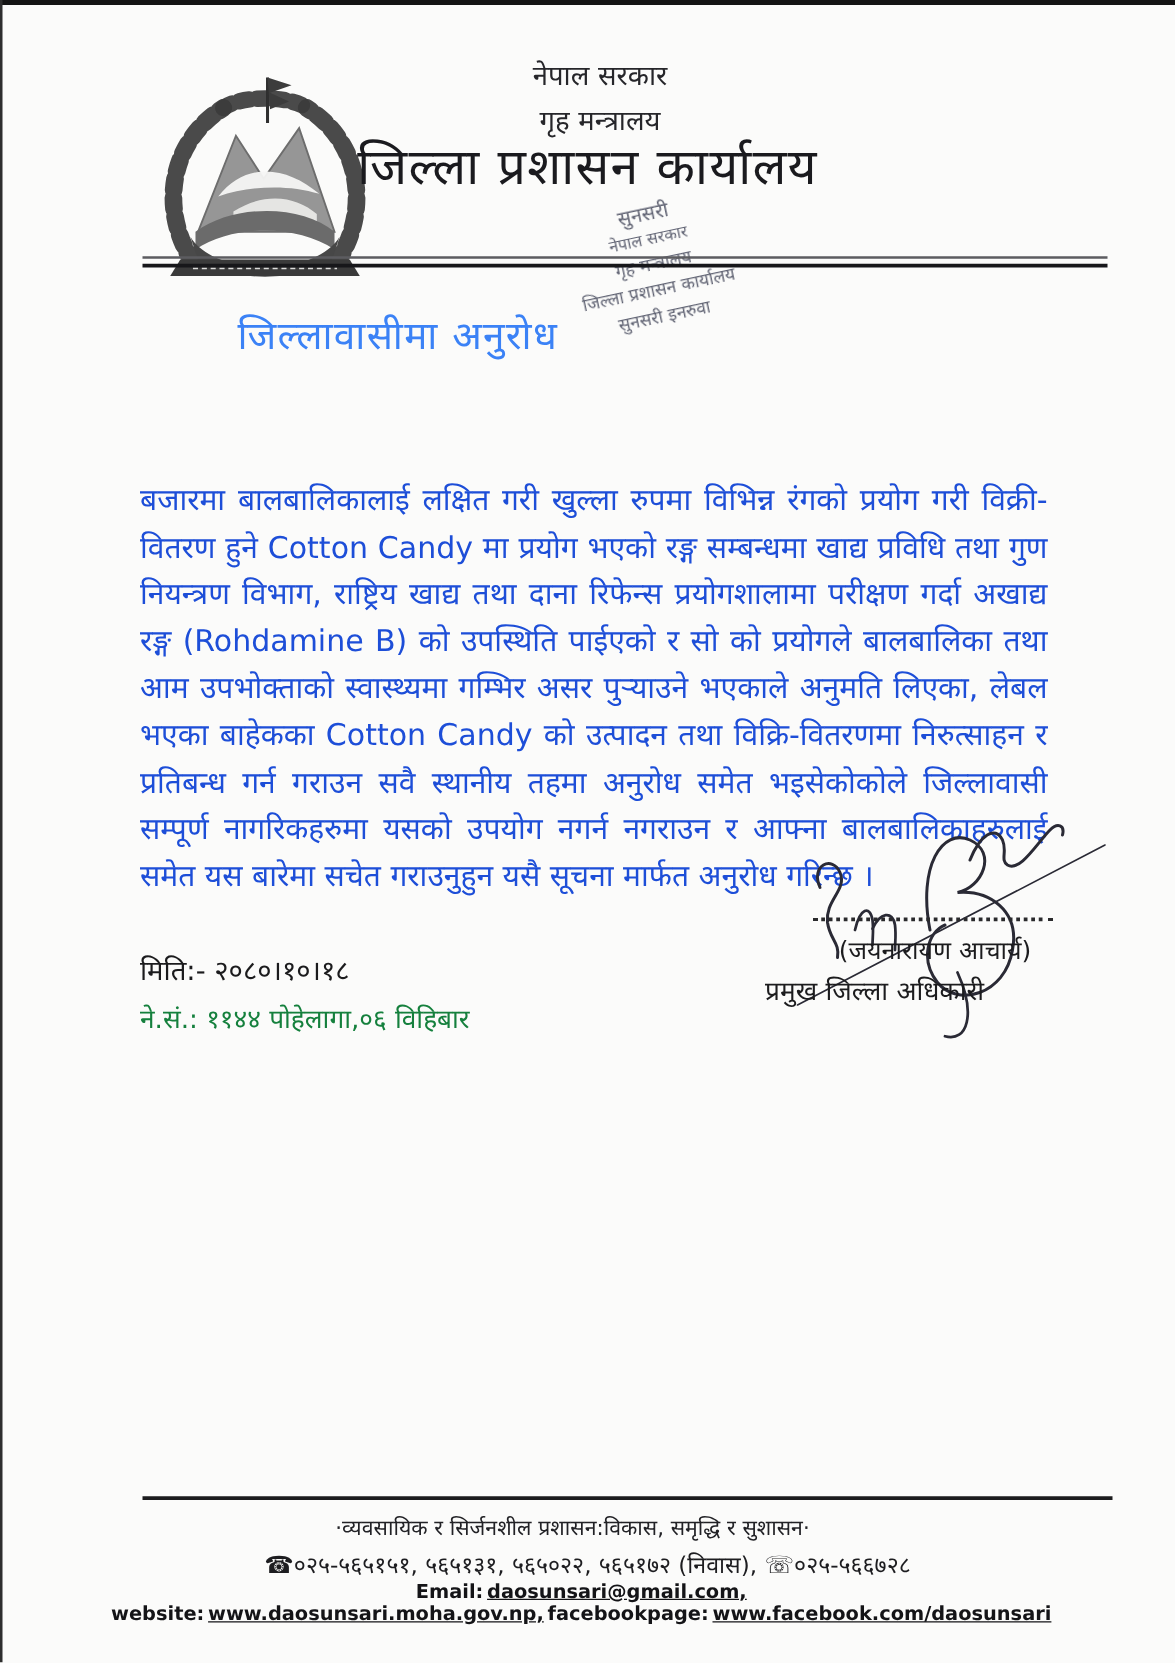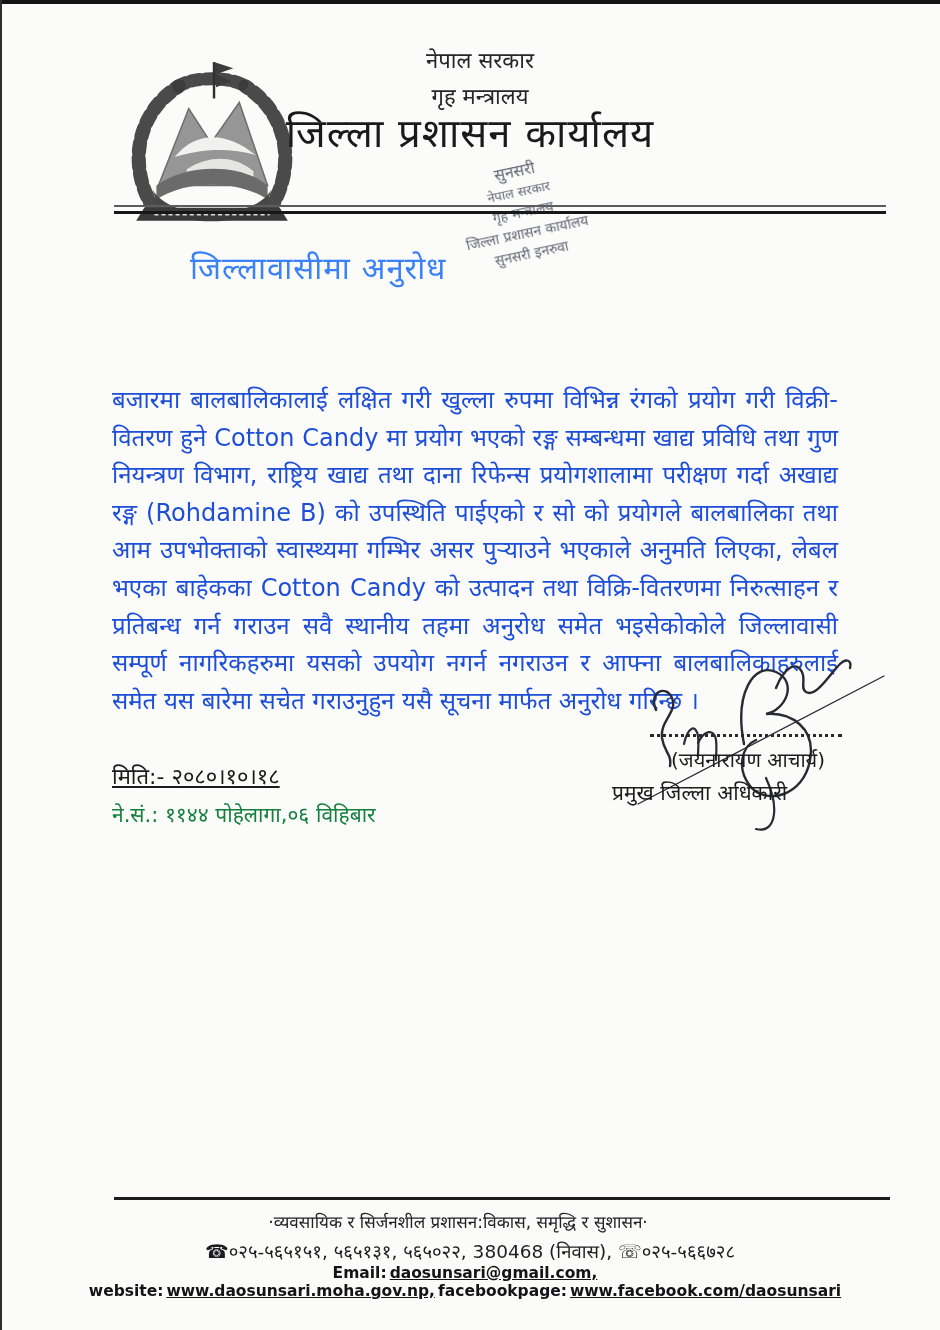--- a/index.html
+++ b/index.html
@@ -37,21 +37,21 @@
   .body-text{
     left:112px;top:382px;width:726px;
     font-size:24px;line-height:37.6px;text-align:justify;color:#1d4ed8;
   }
   
   .sig-svg{left:626px;top:648px;width:264px;height:192px;}
   .dotted-line{left:650px;top:720px;width:192px;height:14px;border-bottom:3px dotted #2a2a2c;}
   .sig-name{left:612px;top:746px;width:272px;text-align:center;font-size:20px;color:#1c1c1e;}
   .sig-title{left:612px;top:778px;width:272px;text-align:left;font-size:21px;color:#1c1c1e;}
   
-  .date-line{left:112px;top:760px;font-size:22px;color:#1b1b1d;text-decoration:underline;}
+  .date-line{left:112px;top:760px;font-size:22px;color:#1b1b1d;}
   .ref-line{left:112px;top:800px;font-size:21px;color:#15803d;}
   
   .footer-rule{left:114px;top:1197px;width:776px;height:3px;background:#1c1c1e;}
   .motto{left:0;top:1210px;width:916px;text-align:center;font-size:17px;color:#222226;}
   .phone-line{left:0;top:1238px;width:940px;text-align:center;font-size:18.5px;color:#1d1d20;}
   .phone-line .glyph{font-size:19px;}
   .email-line{left:0;top:1264px;width:933px;text-align:center;font-size:15.5px;font-weight:bold;color:#141417;}
   .email-line .lnk{text-decoration:underline;}
   .email-line span{margin-right:3px;}
 </style>
@@ -108,19 +108,19 @@
 <div class="abs dotted-line"></div>
 <div class="abs sig-name">(जयनारायण आचार्य)</div>
 <div class="abs sig-title">प्रमुख जिल्ला अधिकारी</div>
 
 <div class="abs date-line">मिति:- २०८०।१०।१८</div>
 <div class="abs ref-line">ने.सं.: ११४४  पोहेलागा,०६ विहिबार</div>
 
 <div class="abs footer-rule"></div>
 <div class="abs motto">·व्यवसायिक र सिर्जनशील प्रशासन:विकास, समृद्धि र सुशासन·</div>
 <div class="abs phone-line">
-  <span class="glyph">☎</span><span>०२५-५६५१५१, ५६५१३१, ५६५०२२, 380468 (निवास),</span>
+  <span class="glyph">☎</span><span>०२५-५६५१५१, ५६५१३१, ५६५०२२, ५६५१७२ (निवास),</span>
   <span class="glyph">☏</span><span>०२५-५६६७२८</span>
 </div>
 <div class="abs email-line">
   <span>Email:</span><span class="lnk">daosunsari@gmail.com,</span>
   <span>website:</span><span class="lnk">www.daosunsari.moha.gov.np,</span><span>facebookpage:</span><span class="lnk">www.facebook.com/daosunsari</span>
 </div>
 
 </body></html>

